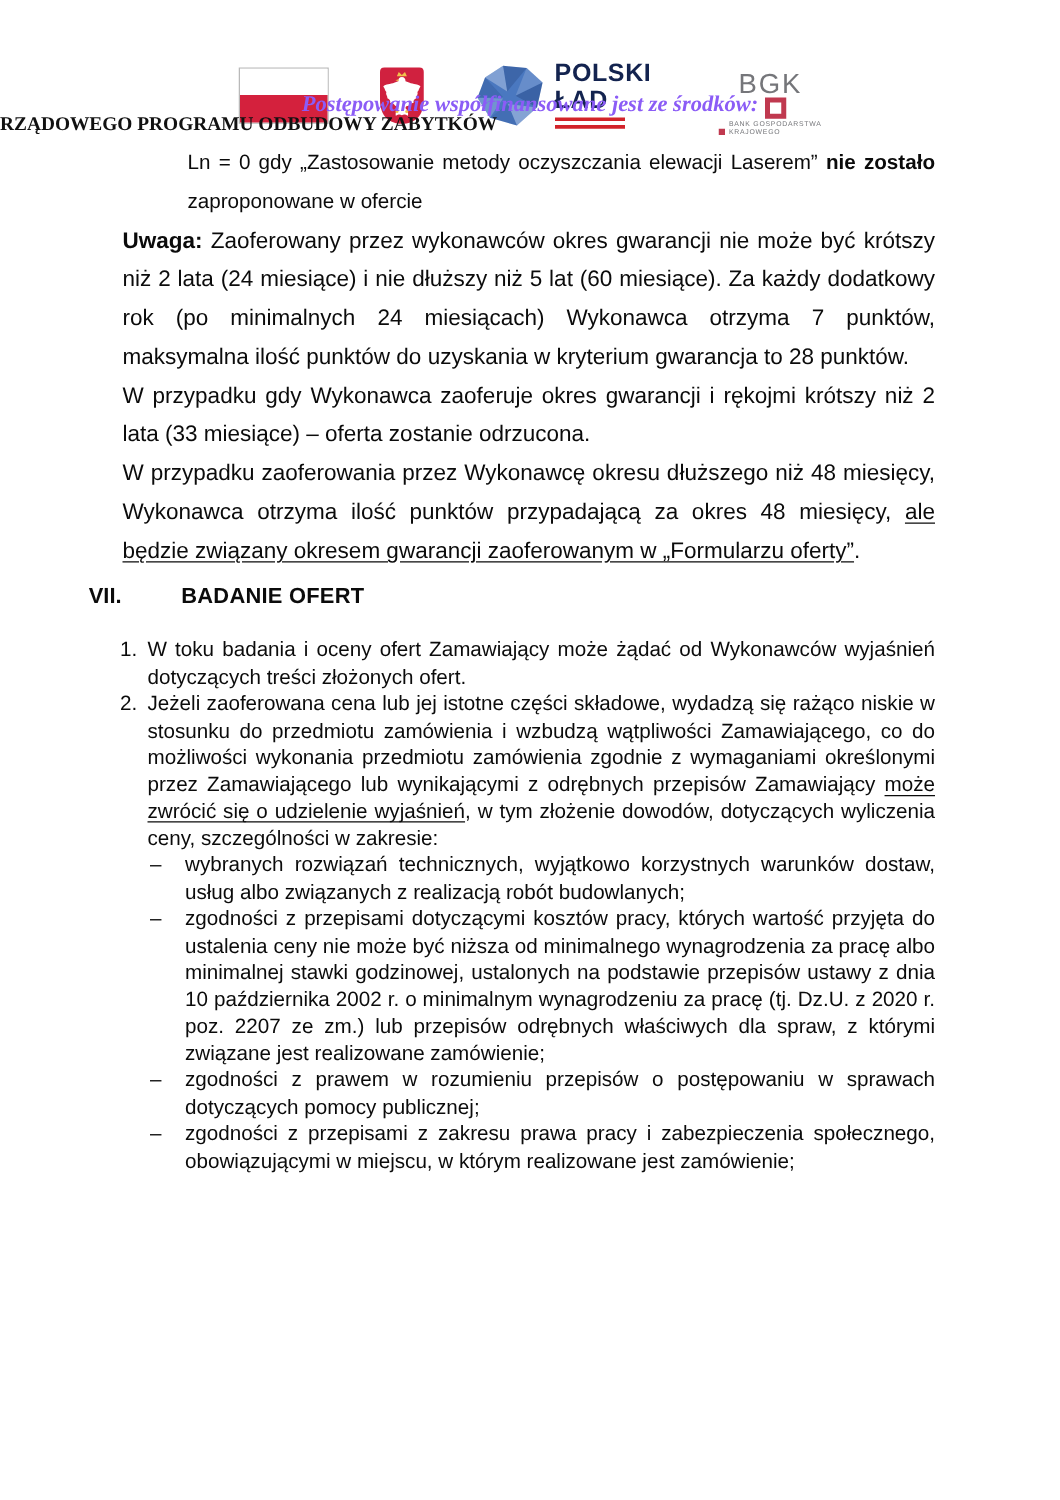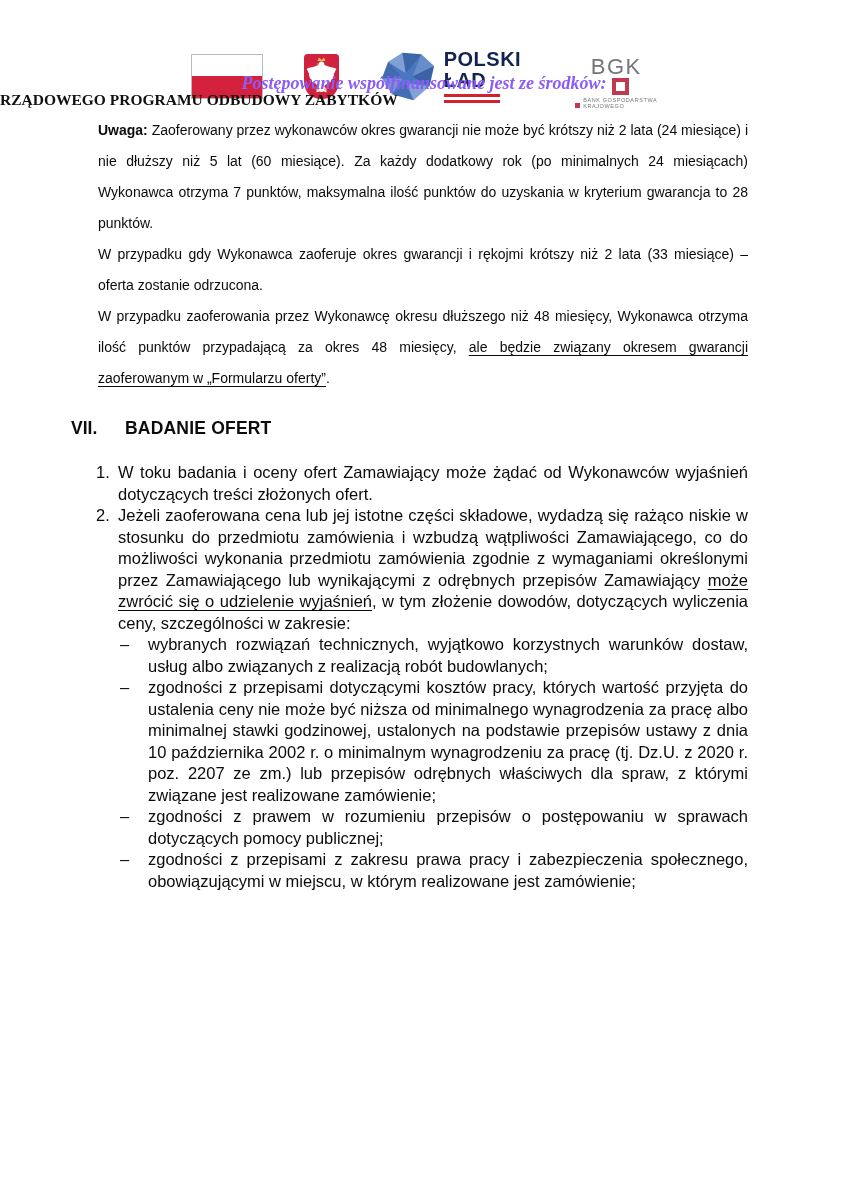--- a/index.html
+++ b/index.html
@@ -78,26 +78,26 @@
   .caption-bold{
     text-align:left;font-family:"Liberation Serif",serif;
     font-weight:700;font-size:15.5px;line-height:16px;margin-top:1px;color:#111;
   }
 
   
   main{width:650px;margin-left:98px;margin-top:7px;}
   .ln-block p{
     margin:0 0 0 52px;font-size:16.5px;line-height:31px;text-align:justify;
   }
-  .para{margin:0;font-size:14px;line-height:31px;text-align:justify;}
+  .para{margin:0;font-size:18px;line-height:31px;text-align:justify;}
   .b{font-weight:bold;}
   .u{text-decoration:underline;text-underline-offset:3px;}
 
   .section-heading{
-    display:flex;margin-top:24px;font-weight:bold;font-size:17.5px;line-height:21px;
+    display:flex;margin-top:10px;font-weight:bold;font-size:17.5px;line-height:21px;gap:20px;
   }
   .sec-num{width:54px;margin-left:-27px;flex-shrink:0;}
   .sec-title{letter-spacing:0.2px;}
 
   .num-list{margin-top:23px;}
   .num-item{display:flex;font-size:16.5px;line-height:21.5px;}
   .num-marker{width:22px;margin-left:-2px;flex-shrink:0;}
   .num-text{flex:1;text-align:justify;}
 
   .dash-list{}
@@ -162,20 +162,21 @@
       </div>
     </div>
   </header>
 
   <div class="caption-italic">Postępowanie współfinansowane jest ze środków:</div>
   <div class="caption-bold">RZĄDOWEGO PROGRAMU ODBUDOWY ZABYTKÓW</div>
 
   <main>
 
     <div class="ln-block">
+      <p><span>Ln = 0 gdy „Zastosowanie metody oczyszczania elewacji Laserem” </span><span class="b">nie zostało</span><span> zaproponowane w ofercie</span></p>
     </div>
 
     <p class="para"><span class="b">Uwaga:</span><span> Zaoferowany przez wykonawców okres gwarancji nie może być krótszy niż 2 lata (24 miesiące) i nie dłuższy niż 5 lat (60 miesiące). Za każdy dodatkowy rok (po minimalnych 24 miesiącach) Wykonawca otrzyma 7 punktów, maksymalna ilość punktów do uzyskania w kryterium gwarancja to 28 punktów.</span></p>
     <p class="para"><span>W przypadku gdy Wykonawca zaoferuje okres gwarancji i rękojmi krótszy niż 2 lata (33 miesiące) – oferta zostanie odrzucona.</span></p>
     <p class="para"><span>W przypadku zaoferowania przez Wykonawcę okresu dłuższego niż 48 miesięcy, Wykonawca otrzyma ilość punktów przypadającą za okres 48 miesięcy, </span><span class="u">ale będzie związany okresem gwarancji zaoferowanym w „Formularzu oferty”</span><span>.</span></p>
 
     <div class="section-heading">
       <span class="sec-num">VII.</span>
       <span class="sec-title">BADANIE OFERT</span>
     </div>

